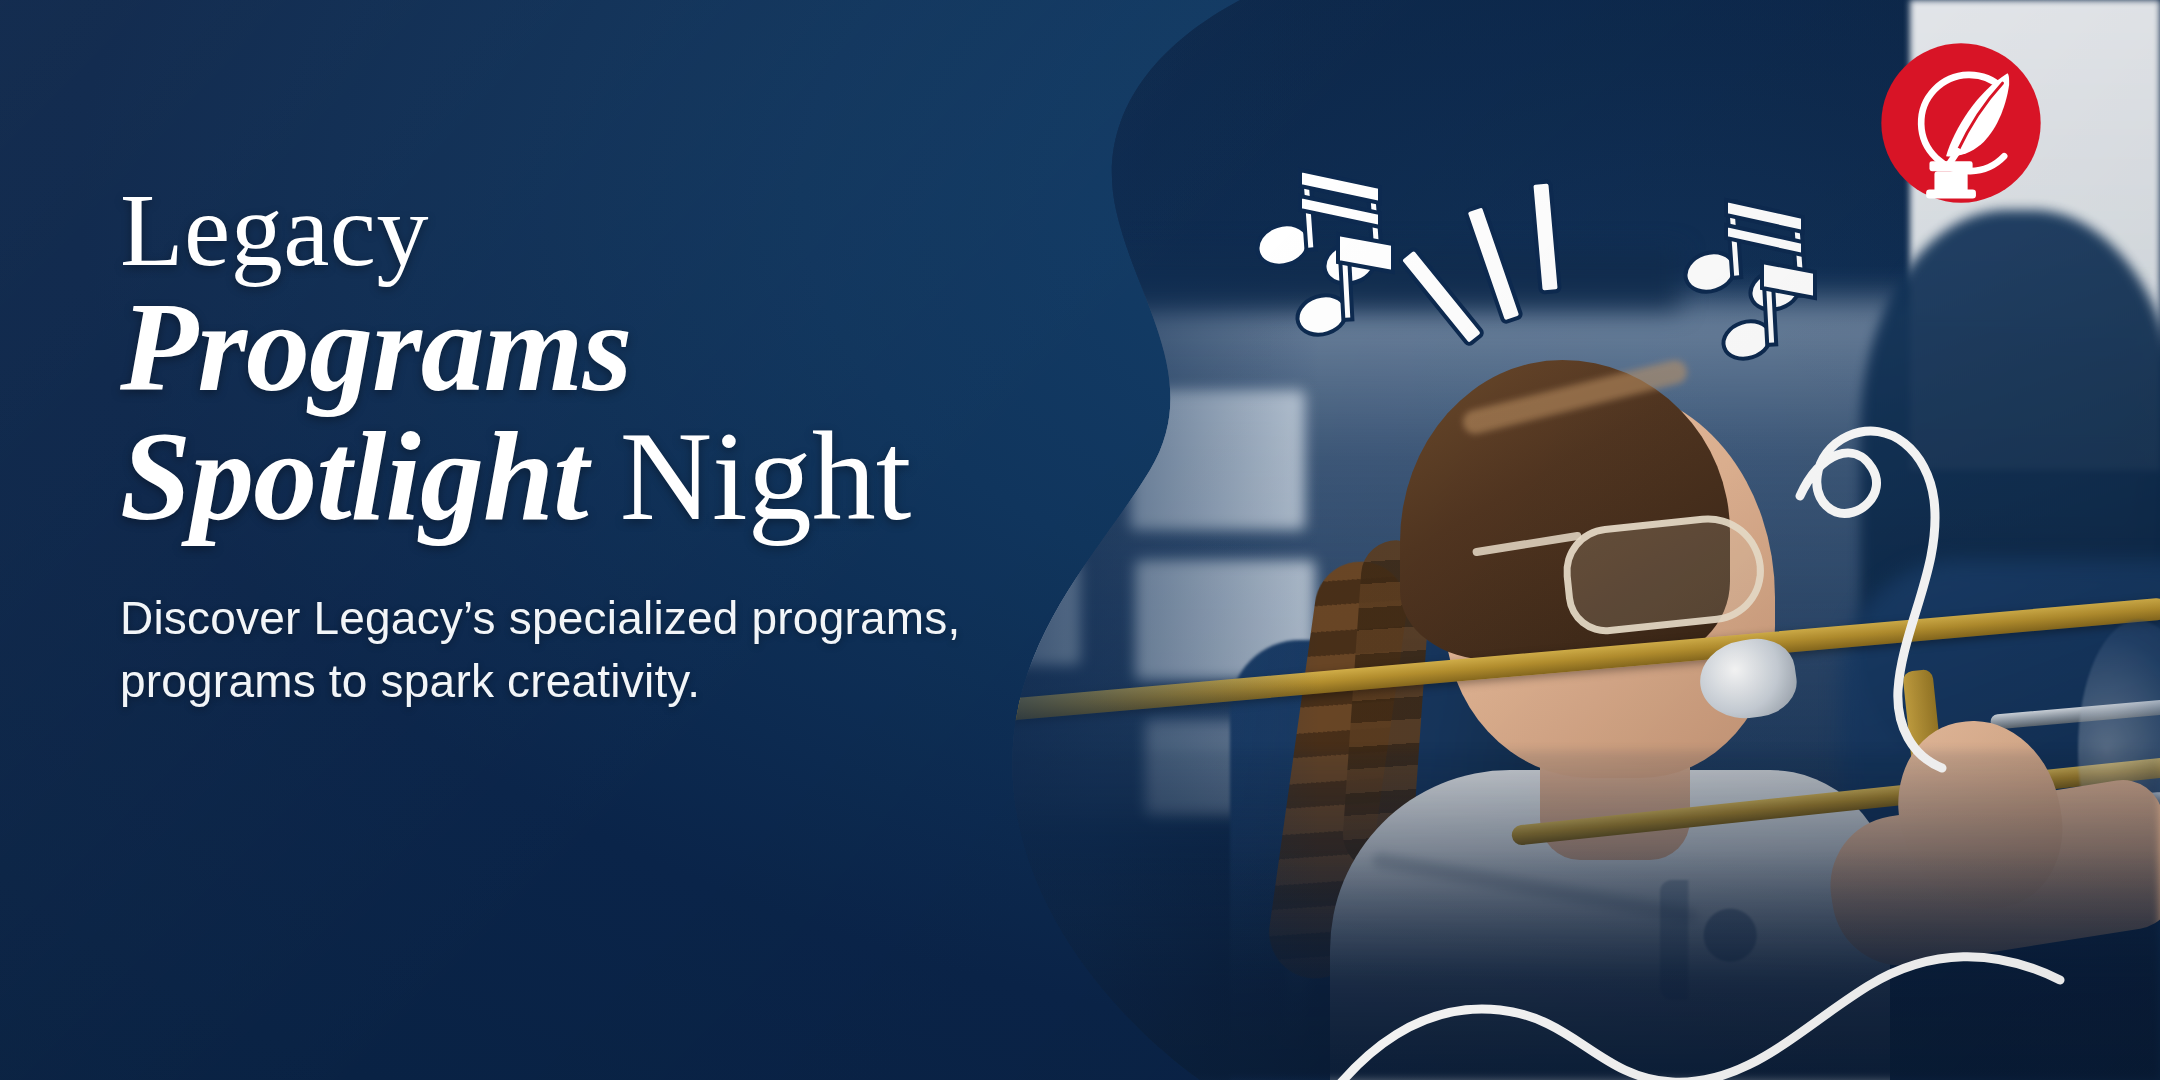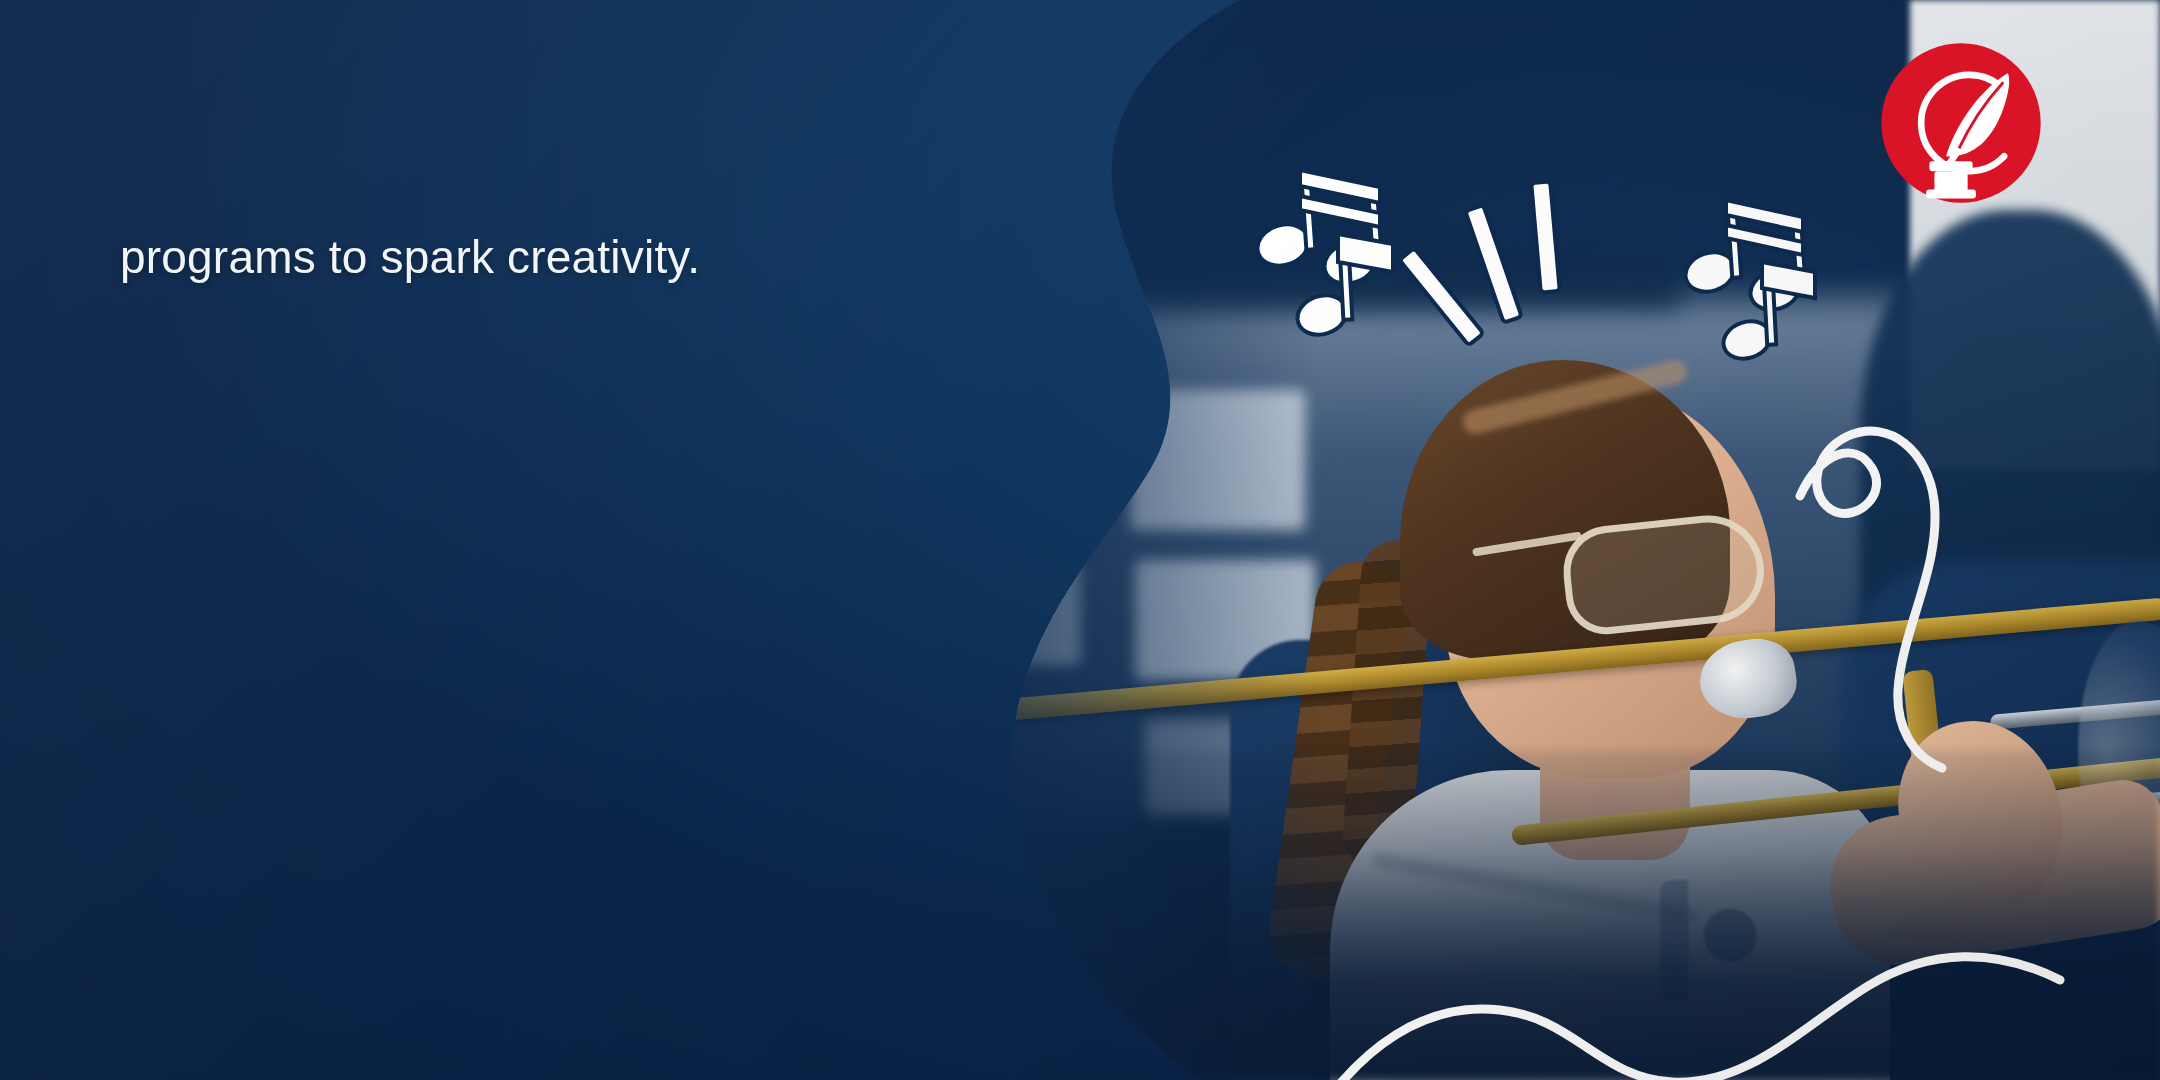--- a/index.html
+++ b/index.html
@@ -451,19 +451,25 @@
 
     <path d="M 96 134 L 84 152" stroke="#ffffff" stroke-width="8" stroke-linecap="round"></path>
 
     <rect x="62" y="146" width="52" height="12" rx="3" fill="#ffffff"></rect>
     <rect x="68" y="158" width="40" height="28" rx="4" fill="#ffffff"></rect>
     <rect x="58" y="180" width="60" height="11" rx="4" fill="#ffffff"></rect>
   </svg>
 
   <div class="copy">
 
+    <h1 class="headline">
+      <span class="hl-1">Legacy</span>
+      <span class="hl-2">Programs</span>
+      <span class="hl-3"><span class="em">Spotlight</span><span class="reg"> Night</span></span>
+    </h1>
 
     <p class="subhead">
+      <span>Discover Legacy’s specialized programs,</span>
       <span>programs to spark creativity.</span>
     </p>
 
   </div>
 </div>
 
 </body></html>

